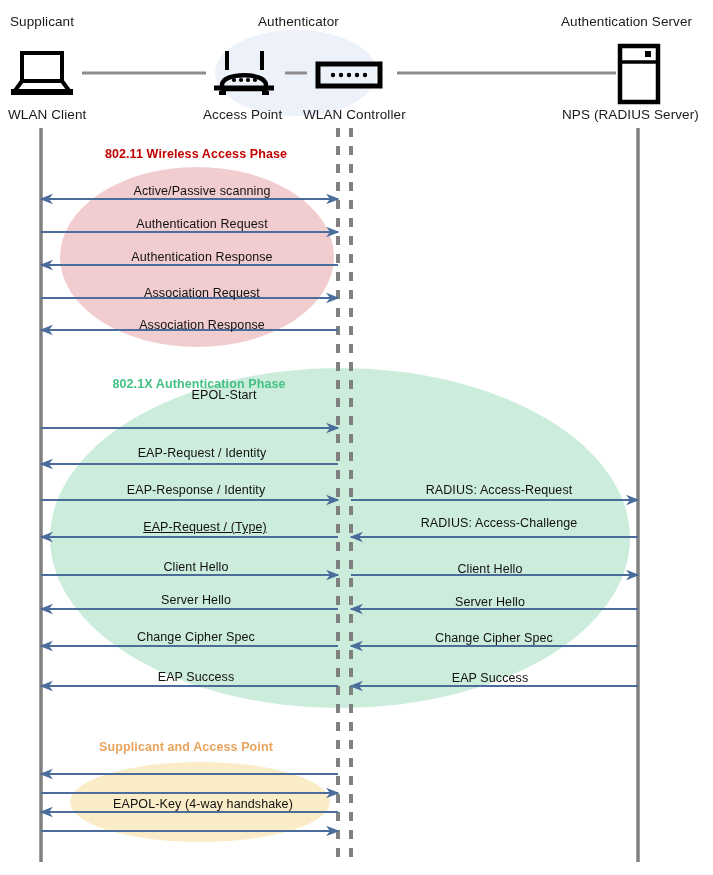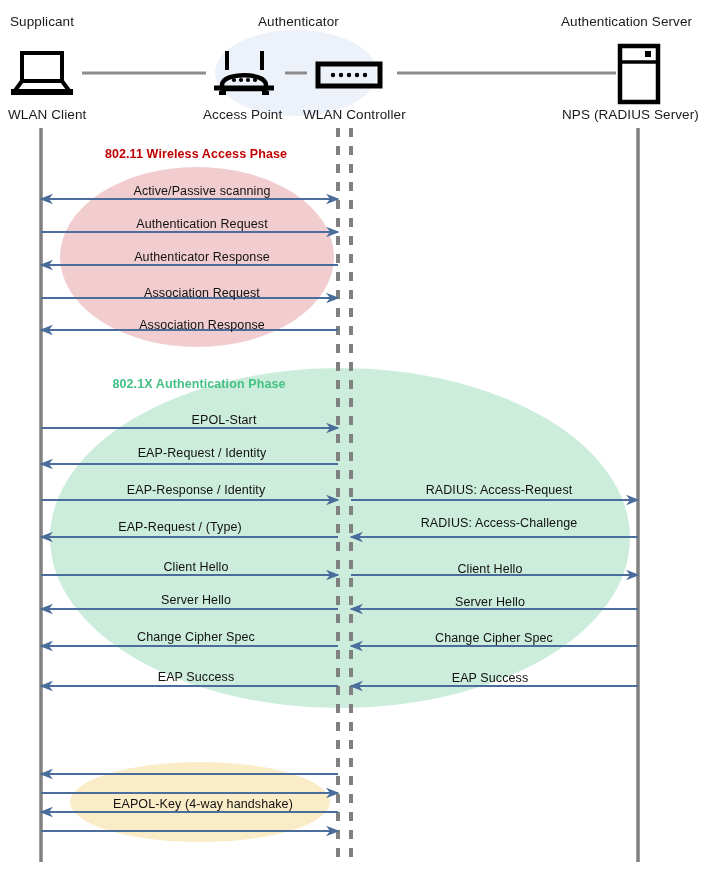--- a/index.html
+++ b/index.html
@@ -164,31 +164,32 @@
 
   <div class="node-sub" style="left:303px; top:107px;">WLAN Controller</div>
 
   <div class="node-title" style="left:561px; top:14px;">Authentication Server</div>
   <div class="node-sub" style="left:562px; top:107px;">NPS (RADIUS Server)</div>
 
   <div class="phase-label" style="left:0; top:147px; width:392px; color:#c00000;">802.11 Wireless Access Phase</div>
 
   <div class="phase-label" style="left:0; top:377px; width:398px; color:#44c184;">802.1X Authentication Phase</div>
 
+  <div class="phase-label" style="left:0; top:740px; width:372px; color:#e8a35c;">Supplicant and Access Point</div>
 
   <div id="label-group">
       <div class="msg-label" style="left: 202px; top: 184px; text-align: center;">Active/Passive scanning</div>
       <div class="msg-label" style="left: 202px; top: 217px;">Authentication Request</div>
-      <div class="msg-label" style="left: 202px; top: 250px;">Authenticator Response</div>
+      <div class="msg-label" style="left: 202px; top: 250px;">Authentication Response</div>
       <div class="msg-label" style="left: 202px; top: 286px;">Association Request</div>
       <div class="msg-label" style="left: 202px; top: 318px;">Association Response</div>
-      <div class="msg-label" style="left: 202px; top: 413px; padding-left: 44px;">EPOL-Start</div>
+      <div class="msg-label" style="left: 202px; top: 388px; padding-left: 44px;">EPOL-Start</div>
       <div class="msg-label" style="left: 202px; top: 446px;">EAP-Request / Identity</div>
       <div class="msg-label" style="left: 196px; top: 483px;">EAP-Response / Identity</div>
-      <div class="msg-label" style="left: 180px; top: 520px;">EAP-Request / (Type)</div>
+      <div class="msg-label" style="left: 205px; top: 520px; text-decoration: underline;">EAP-Request / (Type)</div>
       <div class="msg-label" style="left: 196px; top: 560px;">Client Hello</div>
       <div class="msg-label" style="left: 196px; top: 593px;">Server Hello</div>
       <div class="msg-label" style="left: 196px; top: 630px;">Change Cipher Spec</div>
       <div class="msg-label" style="left: 196px; top: 670px;">EAP Success</div>
       <div class="msg-label" style="left: 499px; top: 483px;">RADIUS: Access-Request</div>
       <div class="msg-label" style="left: 499px; top: 516px;">RADIUS: Access-Challenge</div>
       <div class="msg-label" style="left: 490px; top: 562px;">Client Hello</div>
       <div class="msg-label" style="left: 490px; top: 595px;">Server Hello</div>
       <div class="msg-label" style="left: 494px; top: 631px;">Change Cipher Spec</div>
       <div class="msg-label" style="left: 490px; top: 671px;">EAP Success</div>

